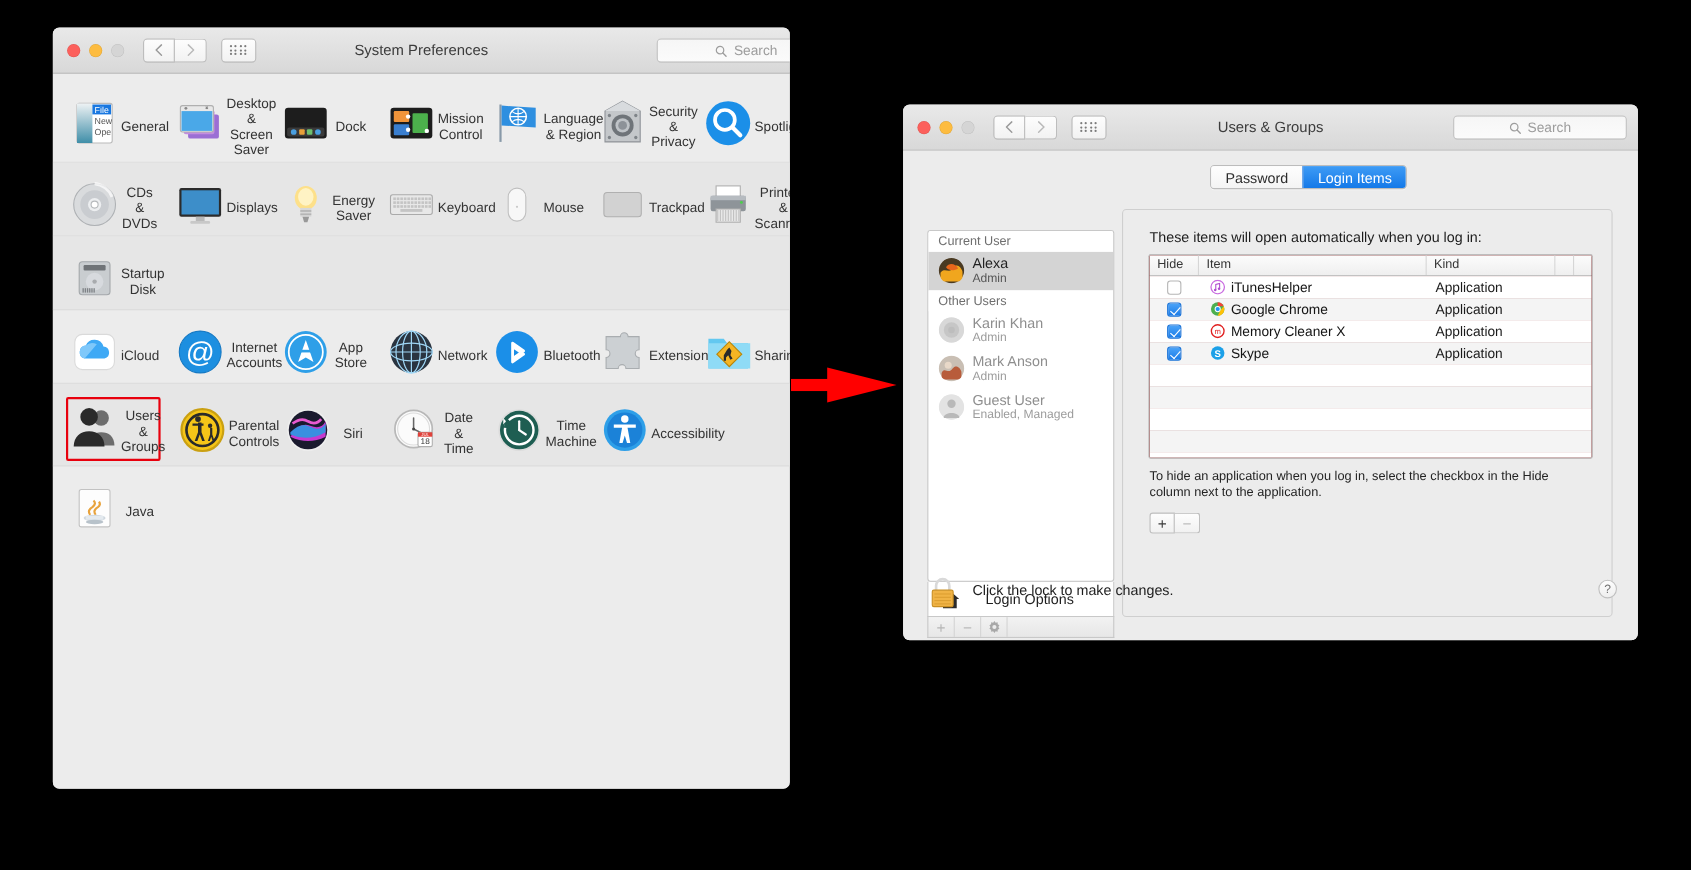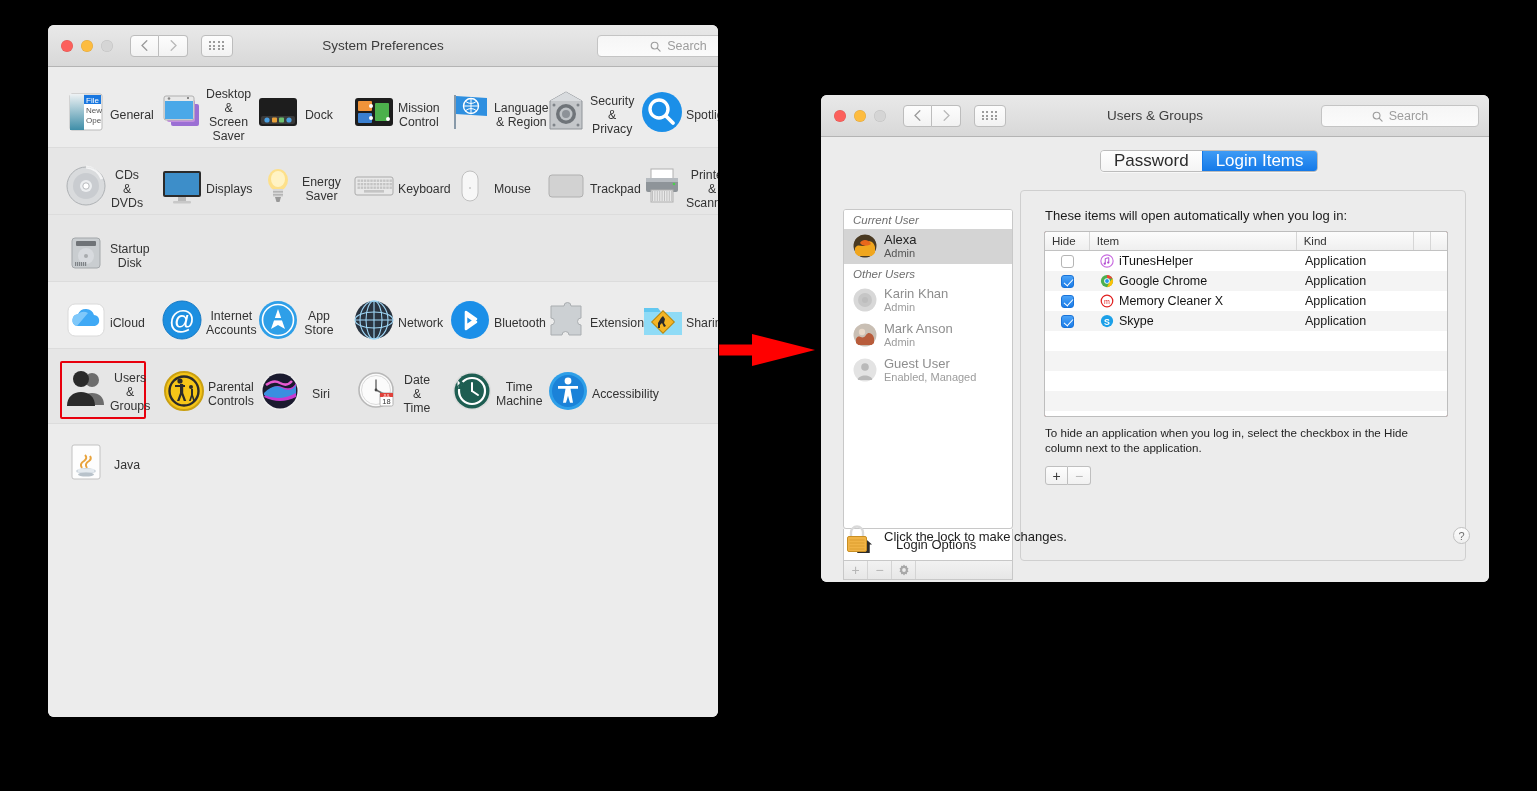--- a/index.html
+++ b/index.html
@@ -94,35 +94,35 @@
   #usersgroups { left: 821px; top: 95px; width: 668px; height: 487px; }
   .ug-body { height: calc(100% - 42px); background: #ececec; position: relative; }
   .tabbar {
     position: absolute; left: 279px; top: 13px;
     display: flex; height: 22px;
     border: 1px solid #bcbcbc; border-radius: 4px; overflow: hidden;
     box-shadow: 0 1px 0 rgba(255,255,255,.6);
   }
   .tab {
     padding: 0 13px; display: flex; align-items: center;
-    font-size: 17px; color: #2c2c2c;
+    font-size: 13px; color: #2c2c2c;
     background: linear-gradient(to bottom,#fefefe,#f4f4f4);
   }
   .tab + .tab { border-left: 1px solid #bcbcbc; }
   .tab.active { background: linear-gradient(to bottom,#3e9bf5,#1479e8); color: #fff; border-left-color:#1479e8; }
 
   .userlist {
     position: absolute; left: 22px; top: 72px;
     width: 170px; height: 320px;
     background: #fff; border: 1px solid #c8c8c8; border-radius: 3px;
     overflow: hidden;
   }
   .ul-header {
     font-size: 11.5px; color: #6e6e6e;
-    padding: 4px 0 3px 9px; background: #fff; font-style: italic;
+    padding: 4px 0 3px 9px; background: #fff;
   }
   .ul-user {
     display: flex; align-items: center; gap: 7px;
     padding: 3px 0 4px 9px;
   }
   .ul-user.selected { background: #d4d4d4; }
   .ul-avatar { width: 24px; height: 24px; border-radius: 50%; flex: none; }
   .ul-name { font-size: 13px; color: #222; line-height: 15px; }
   .ul-name.dim { color: #8e8e8e; }
   .ul-sub { font-size: 11px; color: #555; line-height: 13px; }

